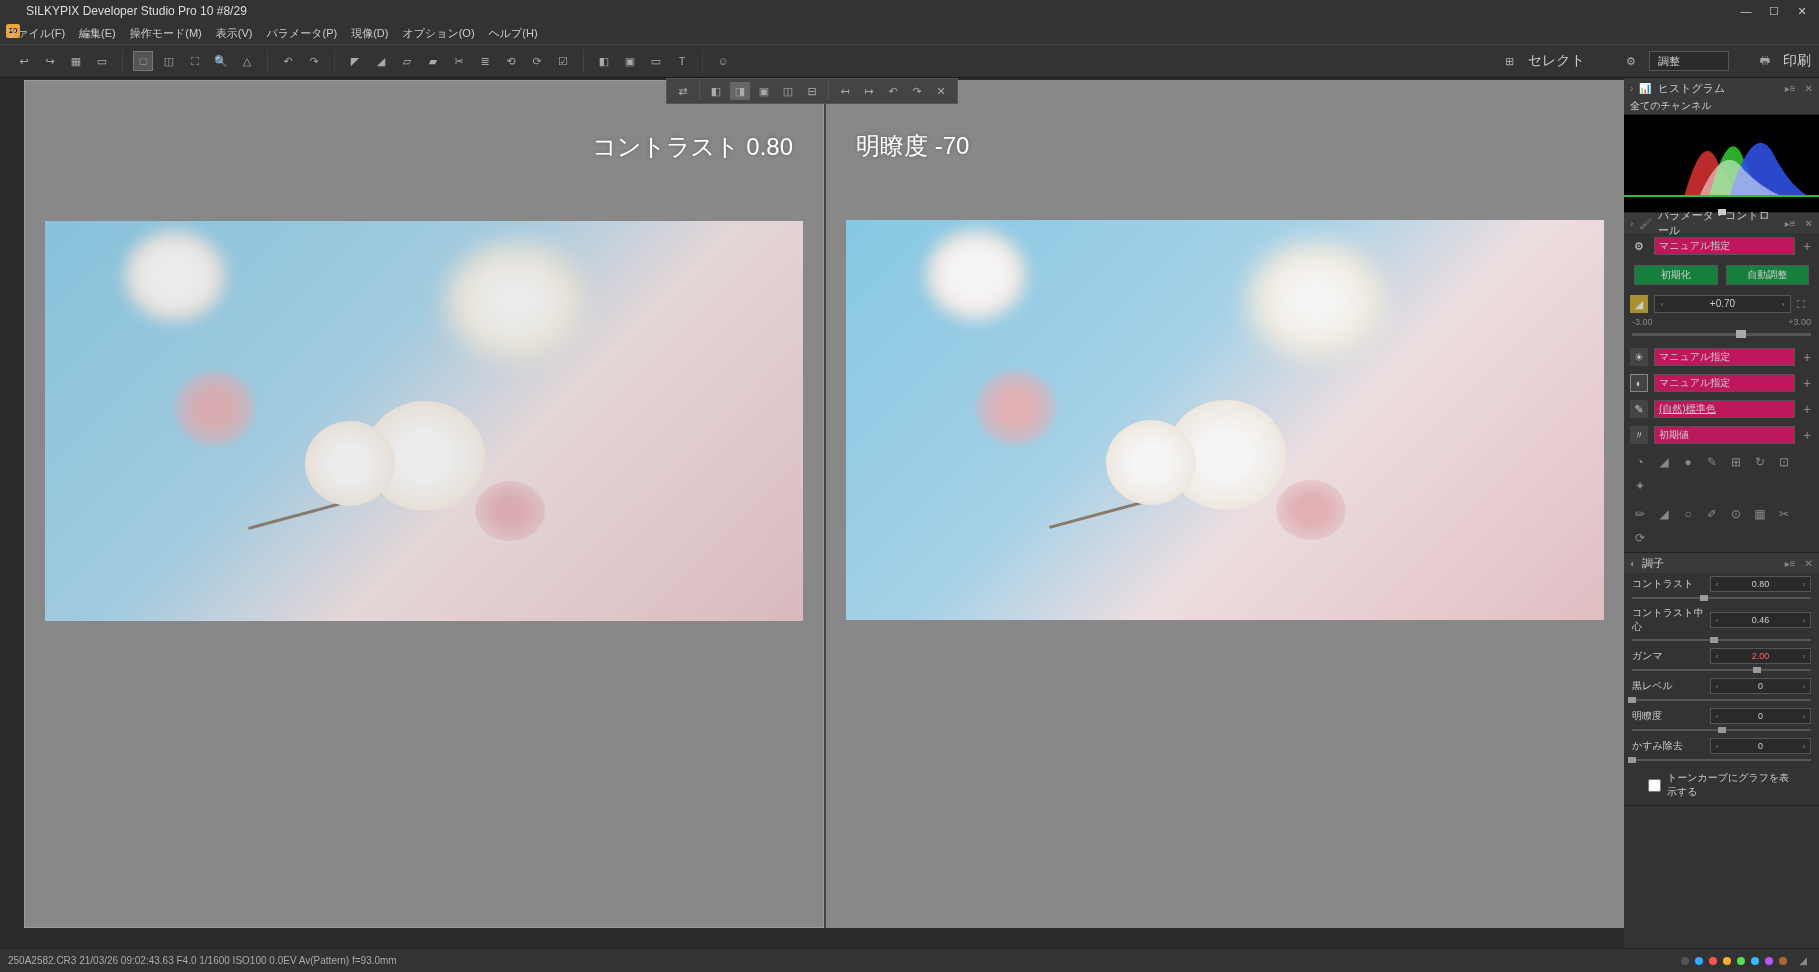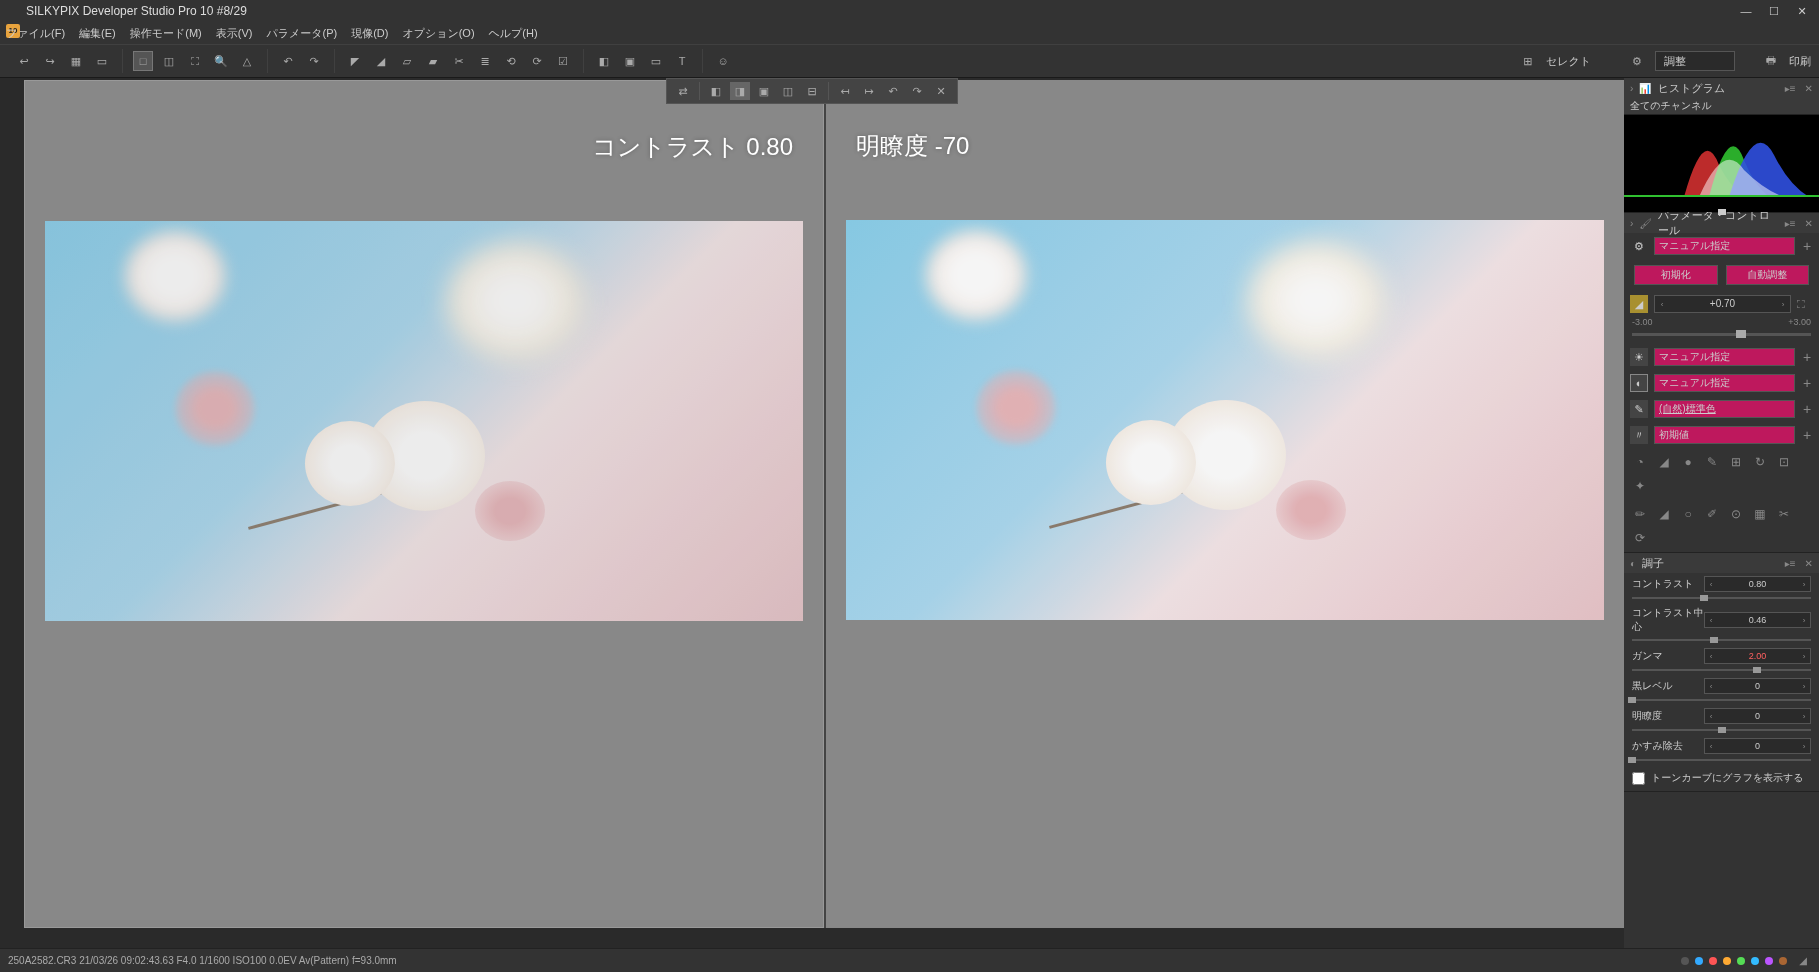--- a/index.html
+++ b/index.html
@@ -10,21 +10,21 @@
 .win-controls { margin-left: auto; display: flex; gap: 14px; padding-right: 4px; }
 .win-btn { width: 14px; height: 14px; color: #ccc; cursor: pointer; display: flex; align-items: center; justify-content: center; }
 .menubar { height: 22px; background: #333; display: flex; align-items: center; padding: 0 6px; gap: 14px; }
 .menu-item { color: #ccc; font-size: 11px; cursor: pointer; }
 .toolbar { height: 34px; background: #333; border-top: 1px solid #404040; border-bottom: 1px solid #1a1a1a; display: flex; align-items: center; padding: 0 8px; }
 .tb-group { display: flex; align-items: center; gap: 6px; padding: 0 6px; }
 .tb-sep { width: 1px; height: 24px; background: #404040; margin: 0 4px; }
 .tb-btn { width: 20px; height: 20px; display: flex; align-items: center; justify-content: center; color: #aaa; cursor: pointer; }
 .tb-btn.active { background: #555; border: 1px solid #777; }
 .tb-right { margin-left: auto; display: flex; align-items: center; gap: 8px; }
-.tb-label { color: #ccc; font-size: 11px; }
+.tb-label { color: #ccc; font-size: 14px; }
 .tb-dropdown { background: #2a2a2a; border: 1px solid #555; padding: 2px 16px 2px 8px; font-size: 11px; color: #ccc; min-width: 80px; height: 20px; display: flex; align-items: center; }
 .main-area { position: absolute; top: 78px; left: 0; right: 0; bottom: 24px; display: flex; }
 .viewer-container { flex: 1; position: relative; background: #2a2a2a; }
 .viewer-inner { position: absolute; top: 2px; left: 24px; right: 0; bottom: 20px; display: flex; }
 .view-pane { flex: 1; background: #888; position: relative; overflow: hidden; }
 .view-pane:first-child { border: 1px solid #999; }
 .view-pane:last-child { border-left: 2px solid #444; }
 .pane-label { position: absolute; top: 50px; left: 50%; transform: translateX(-50%); font-size: 24px; color: #fff; font-weight: 400; text-shadow: 0 0 4px rgba(0,0,0,0.3); }
 .pane-label.left { left: auto; right: 30px; transform: none; }
 .pane-label.right { left: 30px; transform: none; }
@@ -55,41 +55,41 @@
 .histo-label { height: 16px; background: #3a3a3a; color: #ccc; font-size: 10px; padding: 0 6px; display: flex; align-items: center; }
 .histo-svg { width: 100%; height: 82px; }
 .param-row { height: 26px; display: flex; align-items: center; padding: 0 6px; gap: 6px; }
 .param-icon { width: 18px; height: 18px; display: flex; align-items: center; justify-content: center; color: #ccc; background: #444; font-size: 11px; }
 .param-icon.gear { background: transparent; }
 .param-icon.highlight { background: #444; border: 1px solid #888; }
 .param-dropdown { flex: 1; background: #be185d; border: 1px solid #555; height: 18px; font-size: 10px; color: #ccc; padding: 0 4px; display: flex; align-items: center; }
 .param-dropdown.underline { text-decoration: underline; }
 .param-plus { color: #888; font-size: 14px; cursor: pointer; width: 12px; text-align: center; }
 .btn-row { display: flex; gap: 8px; padding: 6px 10px; }
-.btn { flex: 1; background: #be185d; border: 1px solid #555; height: 20px; font-size: 10px; color: #ccc; display: flex; align-items: center; justify-content: center; cursor: pointer; }
+.btn { flex: 1; background: #15803d; border: 1px solid #555; height: 20px; font-size: 10px; color: #ccc; display: flex; align-items: center; justify-content: center; cursor: pointer; }
 .exposure-row { padding: 4px 6px; display: flex; align-items: center; gap: 6px; }
 .exp-icon { width: 18px; height: 18px; background: #a89030; display: flex; align-items: center; justify-content: center; }
 .exp-stepper { flex: 1; display: flex; background: #2a2a2a; border: 1px solid #555; height: 18px; }
 .exp-btn { width: 14px; display: flex; align-items: center; justify-content: center; color: #888; font-size: 8px; cursor: pointer; }
 .exp-val { flex: 1; text-align: center; font-size: 10px; color: #ccc; line-height: 16px; }
 .exp-max { width: 16px; color: #888; }
 .range-labels { display: flex; justify-content: space-between; padding: 0 8px; font-size: 9px; color: #888; }
 .slider-track { height: 3px; background: #555; margin: 6px 8px 8px; position: relative; }
 .slider-thumb { position: absolute; width: 10px; height: 8px; background: #aaa; top: -3px; transform: translateX(-50%); }
 .icon-grid { display: flex; flex-wrap: wrap; gap: 8px; padding: 6px 8px; }
 .ig-item { width: 16px; height: 16px; display: flex; align-items: center; justify-content: center; color: #888; cursor: pointer; font-size: 12px; }
-.tone-row { display: flex; align-items: center; padding: 3px 8px; }
+.tone-row { display: flex; align-items: center; padding: 3px 8px; gap: 6px; }
 .tone-label { width: 72px; font-size: 10px; color: #ccc; }
 .tone-stepper { flex: 1; display: flex; background: #2a2a2a; border: 1px solid #555; height: 16px; }
 .tone-btn { width: 12px; display: flex; align-items: center; justify-content: center; color: #888; font-size: 8px; cursor: pointer; }
 .tone-val { flex: 1; text-align: center; font-size: 9px; color: #ccc; line-height: 14px; }
 .tone-val.red { color: #ff6060; }
 .tone-slider { height: 2px; background: #555; margin: 2px 8px 4px; position: relative; }
 .tone-slider .thumb { position: absolute; width: 8px; height: 6px; background: #999; top: -2px; transform: translateX(-50%); }
-.checkbox-row { padding: 6px 8px; display: flex; align-items: center; gap: 6px; font-size: 10px; color: #ccc; }
+.checkbox-row { padding: 6px 24px; display: flex; align-items: center; gap: 6px; font-size: 10px; color: #ccc; }
 .statusbar { position: absolute; bottom: 0; left: 0; right: 0; height: 24px; background: #333; border-top: 1px solid #222; display: flex; align-items: center; padding: 0 8px; font-size: 10px; color: #aaa; }
 .color-dots { margin-left: auto; display: flex; gap: 6px; align-items: center; padding-right: 8px; }
 .cdot { width: 8px; height: 8px; border-radius: 50%; }
 </style>
 </head>
 <body>
 
 <div class="titlebar">
   <div class="app-icon">10</div>
   <div class="title-text">SILKYPIX Developer Studio Pro 10   #8/29</div>

